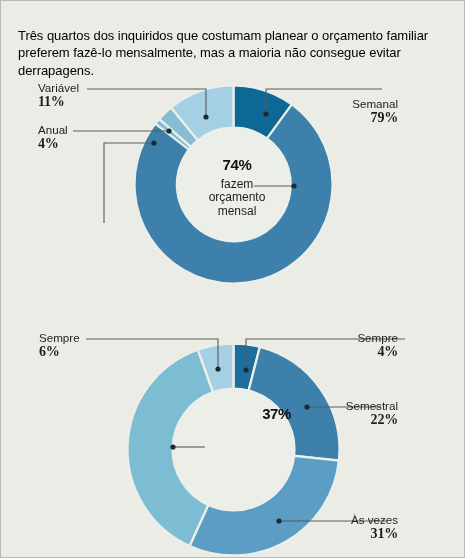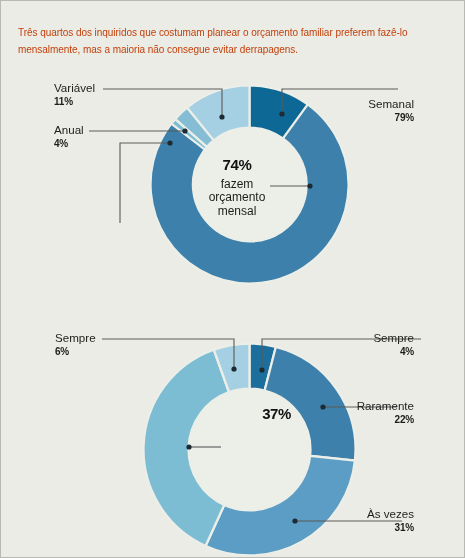--- a/index.html
+++ b/index.html
@@ -22,31 +22,30 @@
     border: 1px solid #b9b9b4;
     box-sizing: border-box;
     overflow: hidden;
   }
   
   #headline {
     position: absolute;
     left: 17px;
     top: 13px;
     width: 432px;
-    font-size: 10px;
+    font-size: 13px;
     line-height: 17.4px;
-    color: #c2410c;
+    color: #000000;
     letter-spacing: -0.05px;
   }
   
   .chart-block {
     position: absolute;
     left: 0;
     width: 414px;
-    margin-left: 16px;
   }
   #chart-1 { top: 72px;  height: 205px; }
   #chart-2 { top: 318px; height: 238px; }
 
   .donut-svg {
     position: absolute;
     display: block;
   }
   #chart-1 .donut-svg { left: 131px; top: 10px; }
   #chart-2 .donut-svg { left: 124px; top: 22px; }
@@ -72,21 +71,21 @@
   }
   
   .callout {
     position: absolute;
     font-size: 11.6px;
     line-height: 13.6px;
     color: #1d1d1b;
     white-space: nowrap;
   }
   .callout .name { display: block; font-weight: normal; }
-  .callout .pct  { display: block; font-weight: bold; font-size: 10px; letter-spacing: -0.2px; }
+  .callout .pct  { display: block; font-weight: bold; font-size: 14px; letter-spacing: -0.2px; font-family: Liberation Serif, serif; }
   .callout.right { text-align: right; }
   .callout.left  { text-align: left; }
 
   
   .leaders {
     position: absolute;
     left: 0; top: 0;
     width: 465px;
     pointer-events: none;
   }
@@ -207,25 +206,25 @@
       <span class="name">Sempre</span>
       <span class="pct">6%</span>
     </div>
 
     <div class="callout right" style="right:17px; top:12px;">
       <span class="name">Sempre</span>
       <span class="pct">4%</span>
     </div>
 
     <div class="callout right" style="right:17px; top:80px;">
-      <span class="name">Raramente</span>
+      <span class="name">Semestral</span>
       <span class="pct">22%</span>
     </div>
 
-    <div class="callout right" style="right:17px; top:188px;">
+    <div class="callout right" style="right:17px; top:194px;">
       <span class="name">Às vezes</span>
       <span class="pct">31%</span>
     </div>
   </div>
 
   <div class="center-label" style="left:182px; top:401px; width:108px;text-align:right;">
     <div class="center-pct">37%</div>
   </div>
 
 </div>

